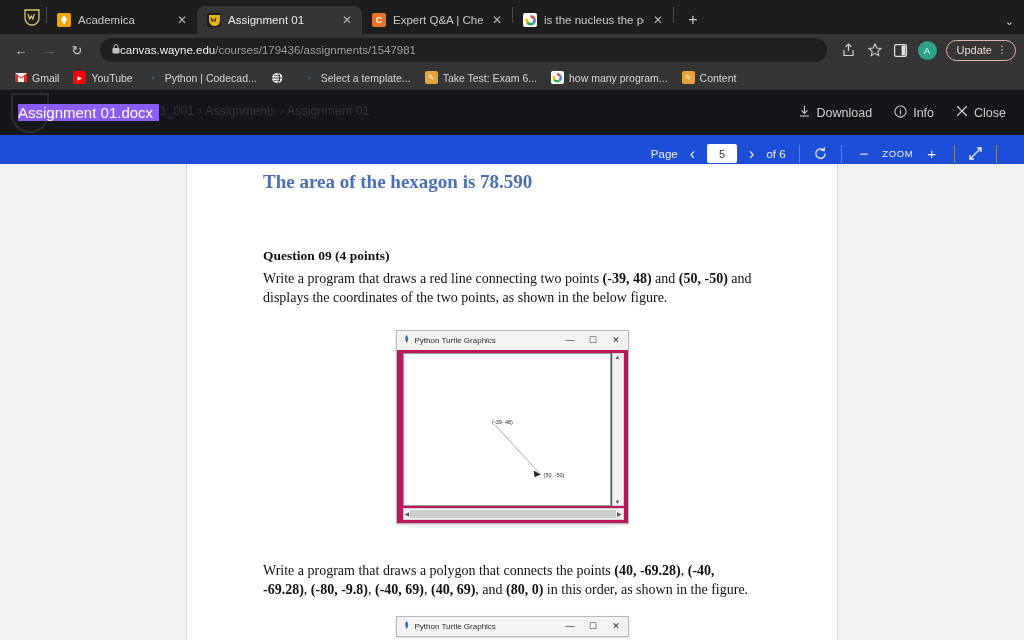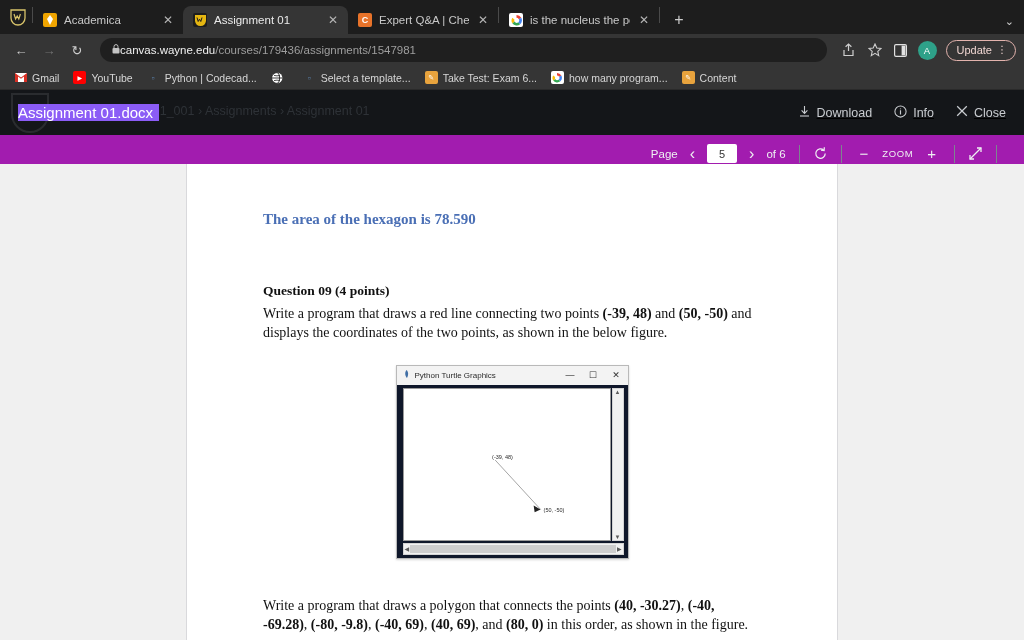--- a/index.html
+++ b/index.html
@@ -8,21 +8,21 @@
     overflow: hidden;
     font-family: "Liberation Sans", sans-serif;
     background: #1d1d1d;
   }
 
   
   .browser { width: 1024px; height: 640px; position: relative; }
 
   .tabstrip {
     height: 34px; background: #1d1d1d;
-    display: flex; align-items: flex-end; padding-left: 4px;
+    display: flex; align-items: flex-end; padding-left: 18px;
     position: relative;
   }
   .brand-icon {
     width: 28px; height: 34px;
     display: flex; align-items: center; justify-content: center;
   }
   .tab {
     height: 28px; min-width: 0;
     display: flex; align-items: center; gap: 7px;
     padding: 0 8px 0 10px;
@@ -134,21 +134,21 @@
   .header-actions {
     margin-left: auto; display: flex; align-items: center; gap: 22px;
     padding-right: 18px; z-index: 2; text-decoration: underline;
   }
   .hact {
     display: flex; align-items: center; gap: 6px;
     color: #c9ccd0; font-size: 12.5px;
   }
 
   .viewer-toolbar {
-    height: 37px; background: #a21caf;
+    height: 37px; background: #1d4ed8;
     display: flex; align-items: center; justify-content: flex-end;
     padding-right: 14px; gap: 0; text-align: right;
   }
   .vt-group { display: flex; align-items: center; gap: 9px; color: #eef0f2; font-size: 11.5px; }
   .vt-div { width: 1px; height: 18px; background: #7d858f; margin: 0 13px; }
   .vt-icon { display: flex; align-items: center; justify-content: center; color: #eef0f2; }
   .pagebox {
     width: 30px; height: 19px; background: #fff; color: #333;
     border-radius: 2px; display: flex; align-items: center; justify-content: center;
     font-size: 11px;
@@ -160,31 +160,30 @@
     position: absolute; top: 164px; left: 0; right: 0; bottom: 0;
     background: #f0f0f0; display: flex; justify-content: center;
   }
   .page {
     width: 652px; background: #fff; position: relative;
     border-left: 1px solid #d9d9dc; border-right: 1px solid #d9d9dc;
     padding: 0 76px;
     font-family: "Liberation Serif", serif;
   }
   .hex-line {
-    color: #4a6fb5; font-weight: bold; font-size: 15px;
+    color: #4a6fb5; font-weight: bold; font-size: 19px;
     padding-top: 7px;
-    margin-top: 40px;
   }
   .q-head { font-weight: bold; font-size: 13.5px; color: #111; }
   .q-body { font-size: 14px; color: #111; line-height: 1.35; margin-top: 6px; }
   .q-body b { font-weight: bold; }
 
   
   .turtle-win {
-    width: 233px; background: #0f172a;
+    width: 233px; background: #be185d;
     border: 1px solid #b9b9b9;
     margin: 0 auto;
     box-shadow: 0 1px 2px rgba(0,0,0,.16);
     font-family: "Liberation Sans", sans-serif;
   }
   .tw-title {
     height: 19px; background: #f3f3f3;
     display: flex; align-items: center; padding-left: 6px;
     font-size: 8px; color: #2b2b2b; gap: 5px;
   }
@@ -481,21 +480,21 @@
         </div>
         <div class="hscroll">
           <span>◀</span>
           <span class="hthumb"></span>
           <span>▶</span>
         </div>
       </div>
 
       <div style="height:32px"></div>
 
-      <div class="q-body"><span>Write a program that draws a polygon that connects the points </span><b>(40, -30.27)</b><span>, </span><b>(-40, -69.28)</b><span>, </span><b>(-80, -9.8)</b><span>, </span><b>(-40, 69)</b><span>, </span><b>(40, 69)</b><span>, and </span><b>(80, 0)</b><span> in this order, as shown in the figure.</span></div>
+      <div class="q-body"><span>Write a program that draws a polygon that connects the points </span><b>(40, -69.28)</b><span>, </span><b>(-40, -69.28)</b><span>, </span><b>(-80, -9.8)</b><span>, </span><b>(-40, 69)</b><span>, </span><b>(40, 69)</b><span>, and </span><b>(80, 0)</b><span> in this order, as shown in the figure.</span></div>
 
       <div style="height:16px"></div>
 
       <div class="turtle-win">
         <div class="tw-title">
           <span class="tw-ico">
             <svg width="7" height="9" viewBox="0 0 7 9">
                 <path d="M3.5 0 C5 1.5 6 4 4 8 C2 6 1.5 2.5 3.5 0 Z" fill="#3f6ea5"></path>
               </svg>
           </span>

